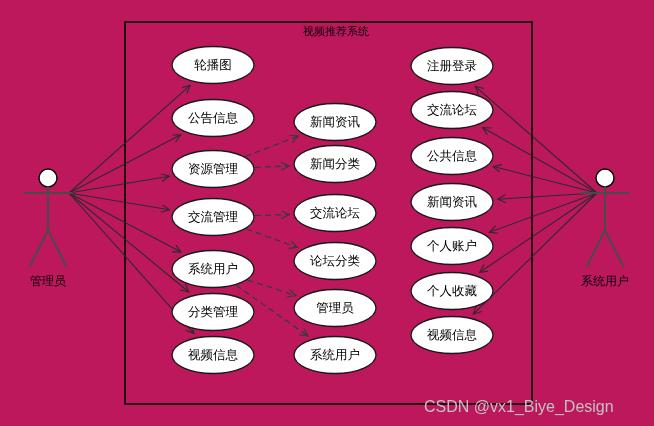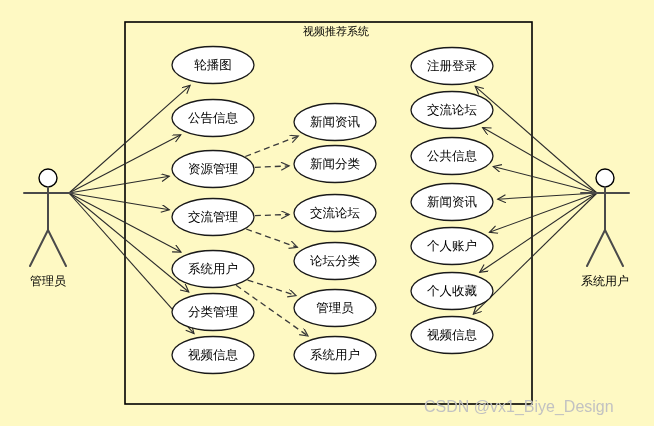--- a/index.html
+++ b/index.html
@@ -4,21 +4,21 @@
 <style>
   html, body {
     margin: 0;
     padding: 0;
     background: #ffffff;
   }
   #diagram-root {
     position: relative;
     width: 654px;
     height: 426px;
-    background: #fef9c3;
+    background: #be185d;
     font-family: "Liberation Sans", "DejaVu Sans", sans-serif;
     overflow: hidden;
   }
   svg#uml-canvas {
     display: block;
     width: 654px;
     height: 426px;
   }
   .boundary-box {
     fill: none;

